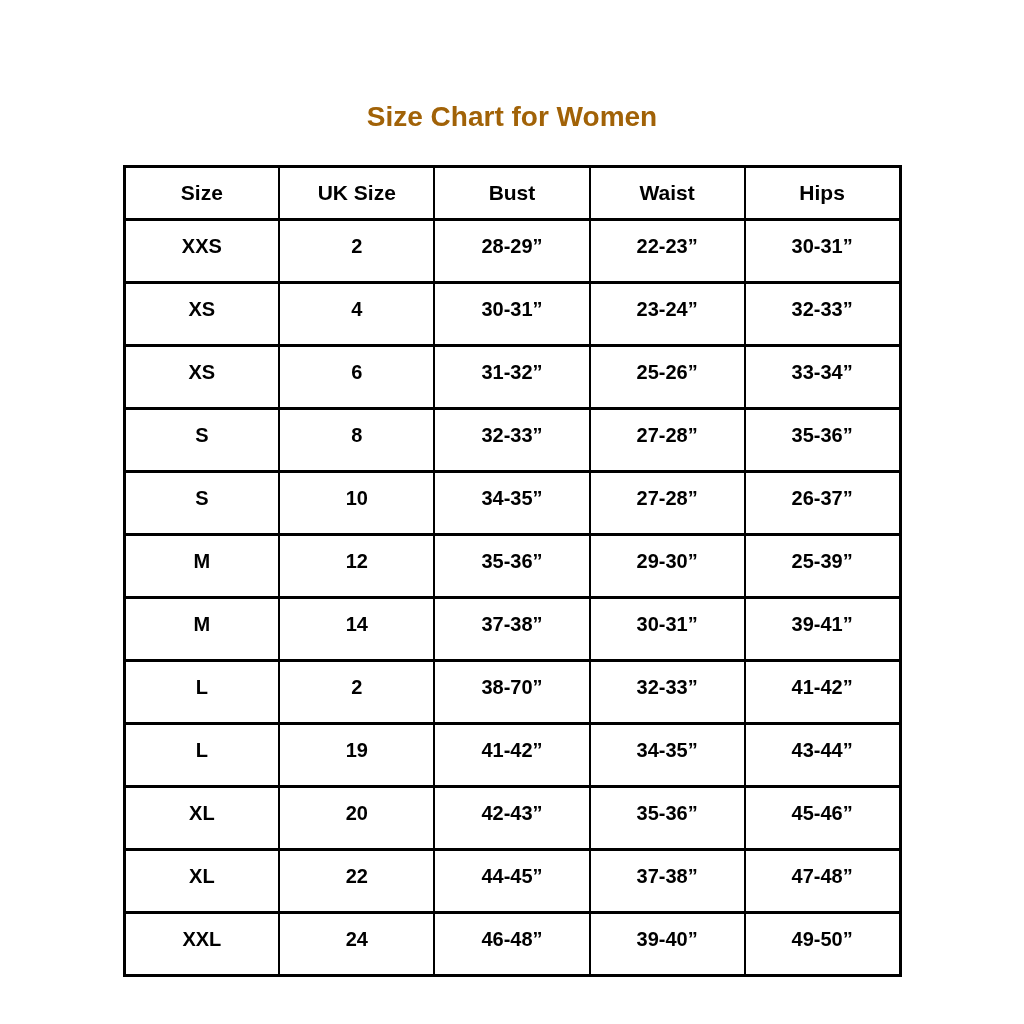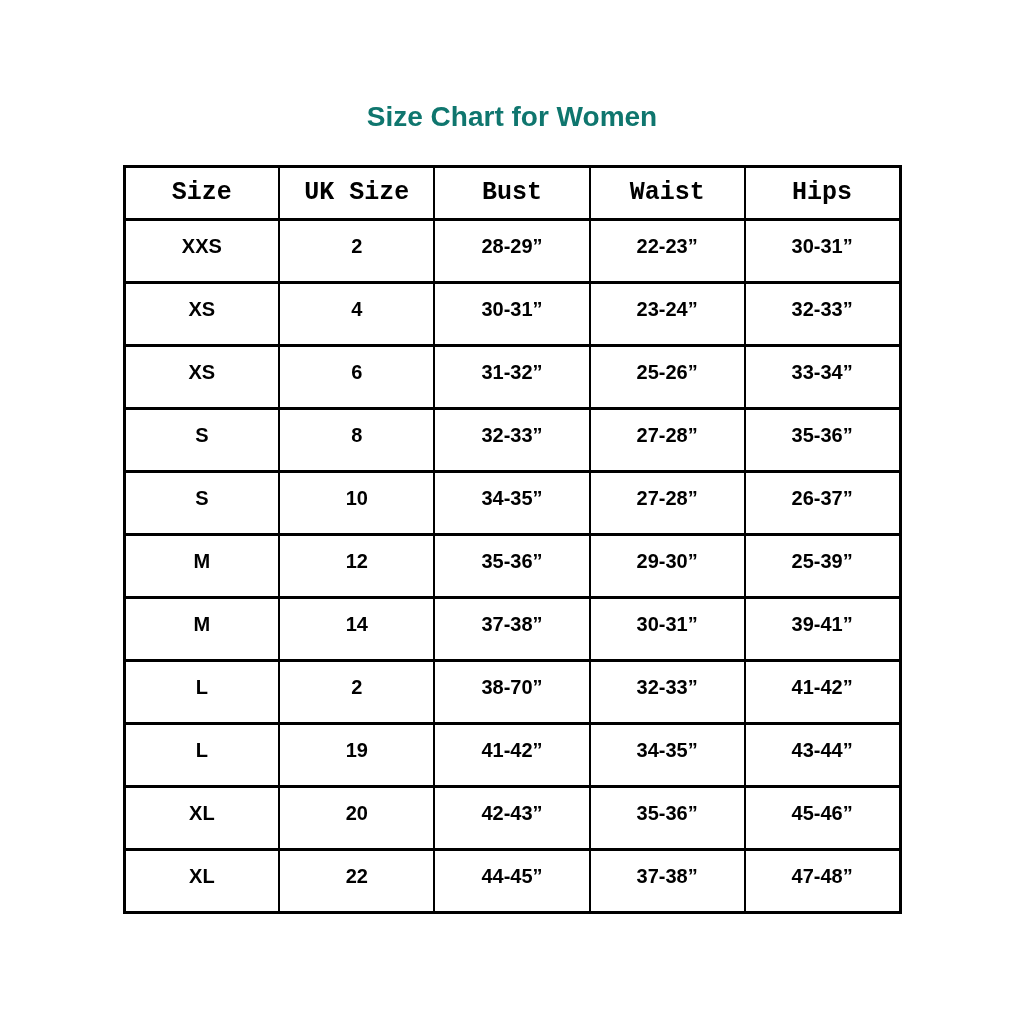--- a/index.html
+++ b/index.html
@@ -15,21 +15,21 @@
     font-family: "Liberation Sans", sans-serif;
     overflow: hidden;
   }
   .title {
     margin: 0;
     padding-top: 100px;
     text-align: center;
     font-size: 28px;
     line-height: 1.2;
     font-weight: bold;
-    color: #0f766e;
+    color: #a16207;
   }
   table.size-table {
     width: 779px;
     margin: 31px auto 0 auto;
     border-collapse: collapse;
     table-layout: fixed;
     border: 3px solid #000000;
   }
   .size-table th,
   .size-table td {
@@ -39,24 +39,23 @@
     border-bottom: 3px solid #000000;
     text-align: center;
     vertical-align: middle;
     font-weight: bold;
     color: #000000;
     font-size: 20px;
     height: 52px;
     padding: 0 0 8px 0;
   }
   .size-table th {
-    font-size: 25px;
+    font-size: 21px;
     padding-bottom: 0;
     height: 50px;
-    font-family: Liberation Mono, monospace;
   }
 </style>
 </head>
 <body>
 
 <div class="page">
   <h1 class="title">Size Chart for Women</h1>
 
   <table class="size-table">
     <thead>
@@ -139,15 +138,22 @@
           <td>35-36”</td>
           <td>45-46”</td>
         </tr>
         <tr>
           <td>XL</td>
           <td>22</td>
           <td>44-45”</td>
           <td>37-38”</td>
           <td>47-48”</td>
         </tr>
+        <tr>
+          <td>XXL</td>
+          <td>24</td>
+          <td>46-48”</td>
+          <td>39-40”</td>
+          <td>49-50”</td>
+        </tr>
       </tbody>
   </table>
 </div>
 
 </body></html>

